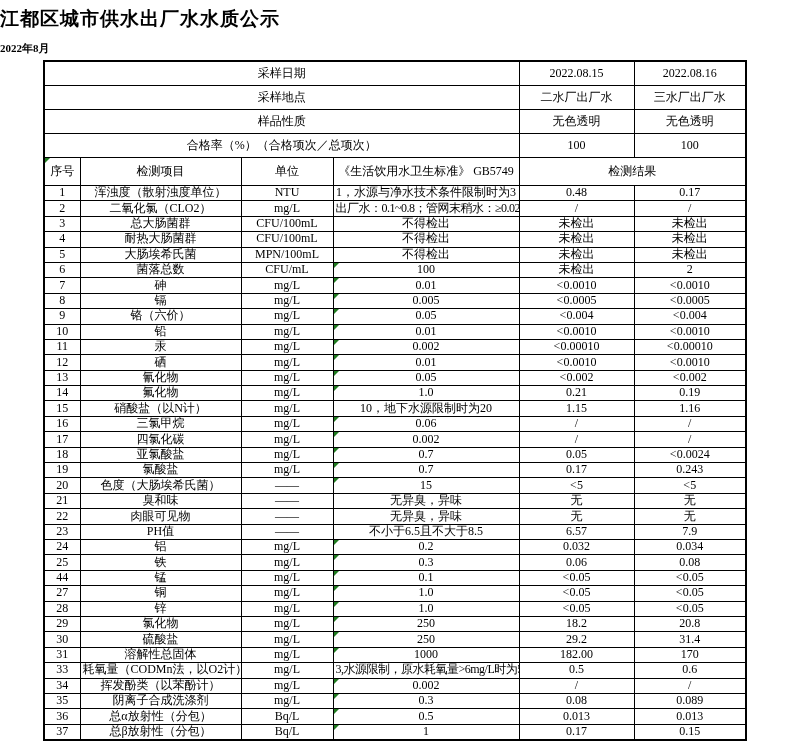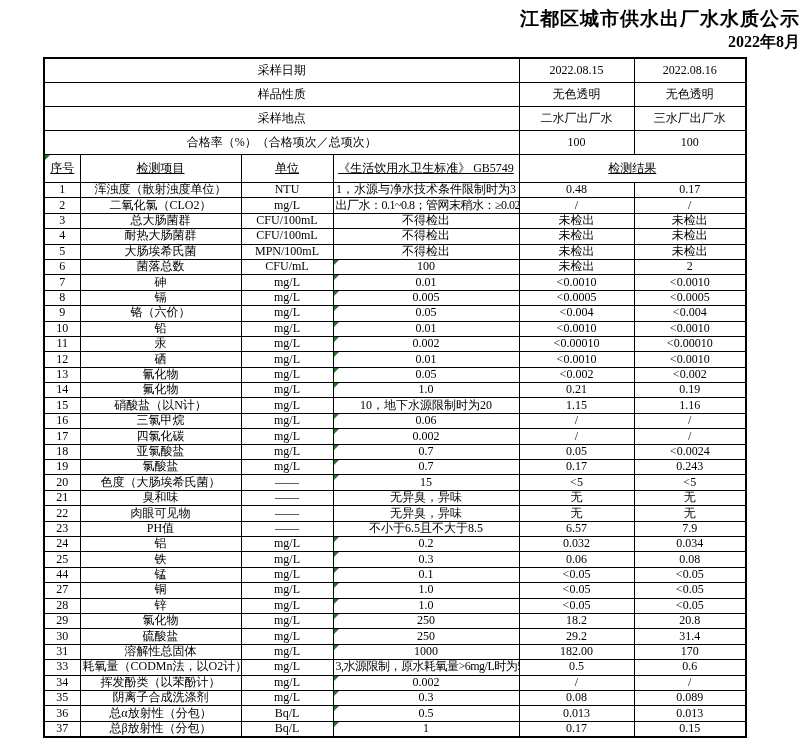--- a/index.html
+++ b/index.html
@@ -2,41 +2,41 @@
 <html><head>
 <meta charset="utf-8">
 <style>
   html,body{
     margin:0; padding:0; width:800px; height:751px;
     background:#ffffff; overflow:hidden;
     font-family:"Liberation Serif","DejaVu Serif",serif;
     color:#000;
   }
   .title{
-    margin-top:6px; text-align:right;
+    margin-top:6px; text-align:left;
     font-size:19px; font-weight:bold; letter-spacing:1px;
   }
   .subtitle{
-    margin-bottom:4px; text-align:right;
-    font-size:16px; font-weight:bold;
+    margin-top:9px; margin-bottom:4px; text-align:left;
+    font-size:11px; font-weight:bold;
   }
   table.wq{
     margin-left:43px; width:702px;
     border-collapse:collapse; table-layout:fixed;
     border:2px solid #000;
   }
   table.wq td, table.wq th{
     border:1px solid #000;
     font-size:12px; font-weight:normal;
     text-align:center; vertical-align:middle;
     padding:0 2px; line-height:1.15;
     overflow:hidden; white-space:nowrap;
   }
   tr.summary-row td{ height:23px; }
-  tr.head-row th{ height:27px;text-decoration:underline; }
+  tr.head-row th{ height:27px; }
   tbody.results tr td{ height:14.4px; }
   td.left{ text-align:left; }
   .flag{ position:relative; }
   .flag::before{
     content:""; position:absolute; top:0; left:0;
     width:0; height:0;
     border-top:5px solid #217c21;
     border-right:5px solid transparent;
   }
   .shrink{ font-size:9.5px; letter-spacing:-0.5px; }
@@ -56,28 +56,28 @@
       <col style="width:115px">
       <col style="width:112px">
   </colgroup>
   <tbody>
     <tr class="summary-row">
       <td colspan="4">采样日期</td>
       <td>2022.08.15</td>
       <td>2022.08.16</td>
     </tr>
     <tr class="summary-row">
+      <td colspan="4">采样地点</td>
+      <td>二水厂出厂水</td>
+      <td>三水厂出厂水</td>
+    </tr>
+    <tr class="summary-row">
       <td colspan="4">样品性质</td>
       <td>无色透明</td>
       <td>无色透明</td>
-    </tr>
-    <tr class="summary-row">
-      <td colspan="4">采样地点</td>
-      <td>二水厂出厂水</td>
-      <td>三水厂出厂水</td>
     </tr>
     <tr class="summary-row">
       <td colspan="4">合格率（%）（合格项次／总项次）</td>
       <td>100</td>
       <td>100</td>
     </tr>
     <tr class="head-row">
       <th class="flag">序号</th>
       <th>检测项目</th>
       <th>单位</th>

